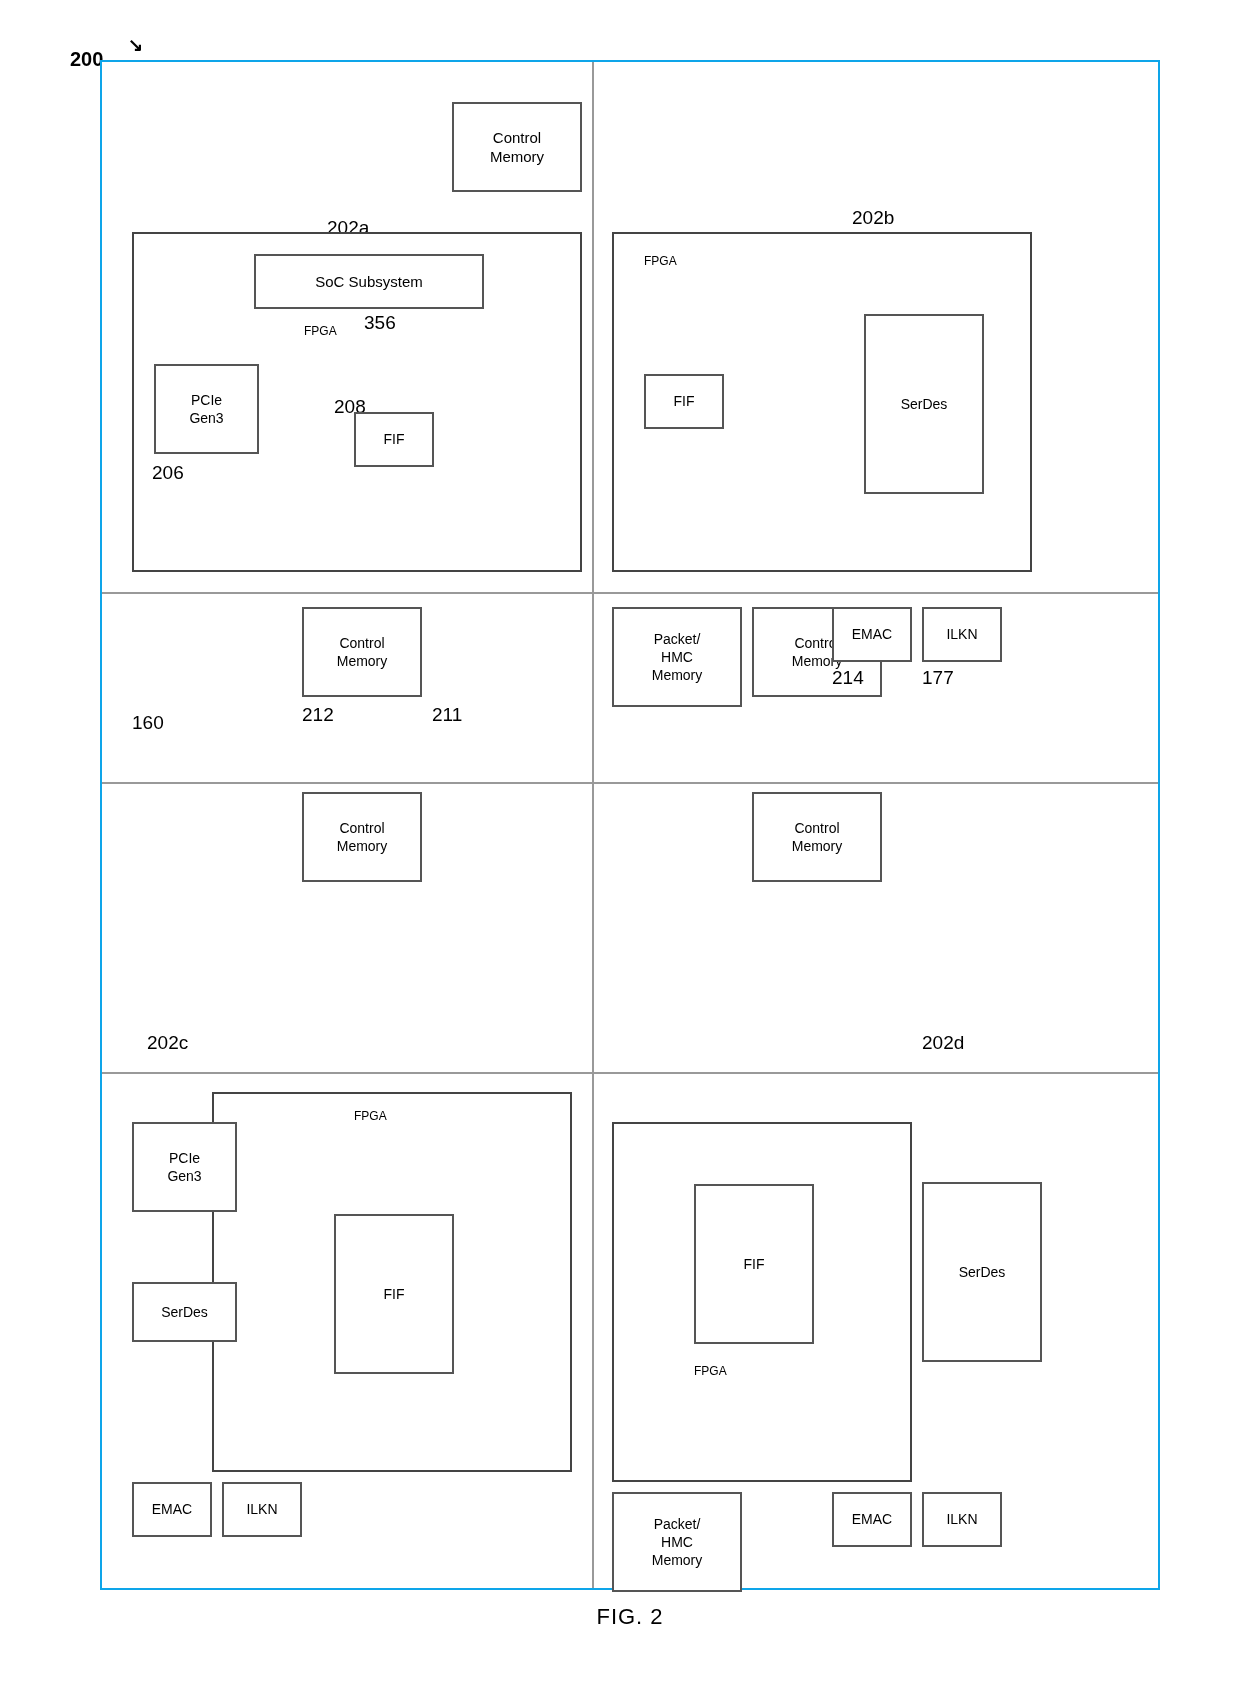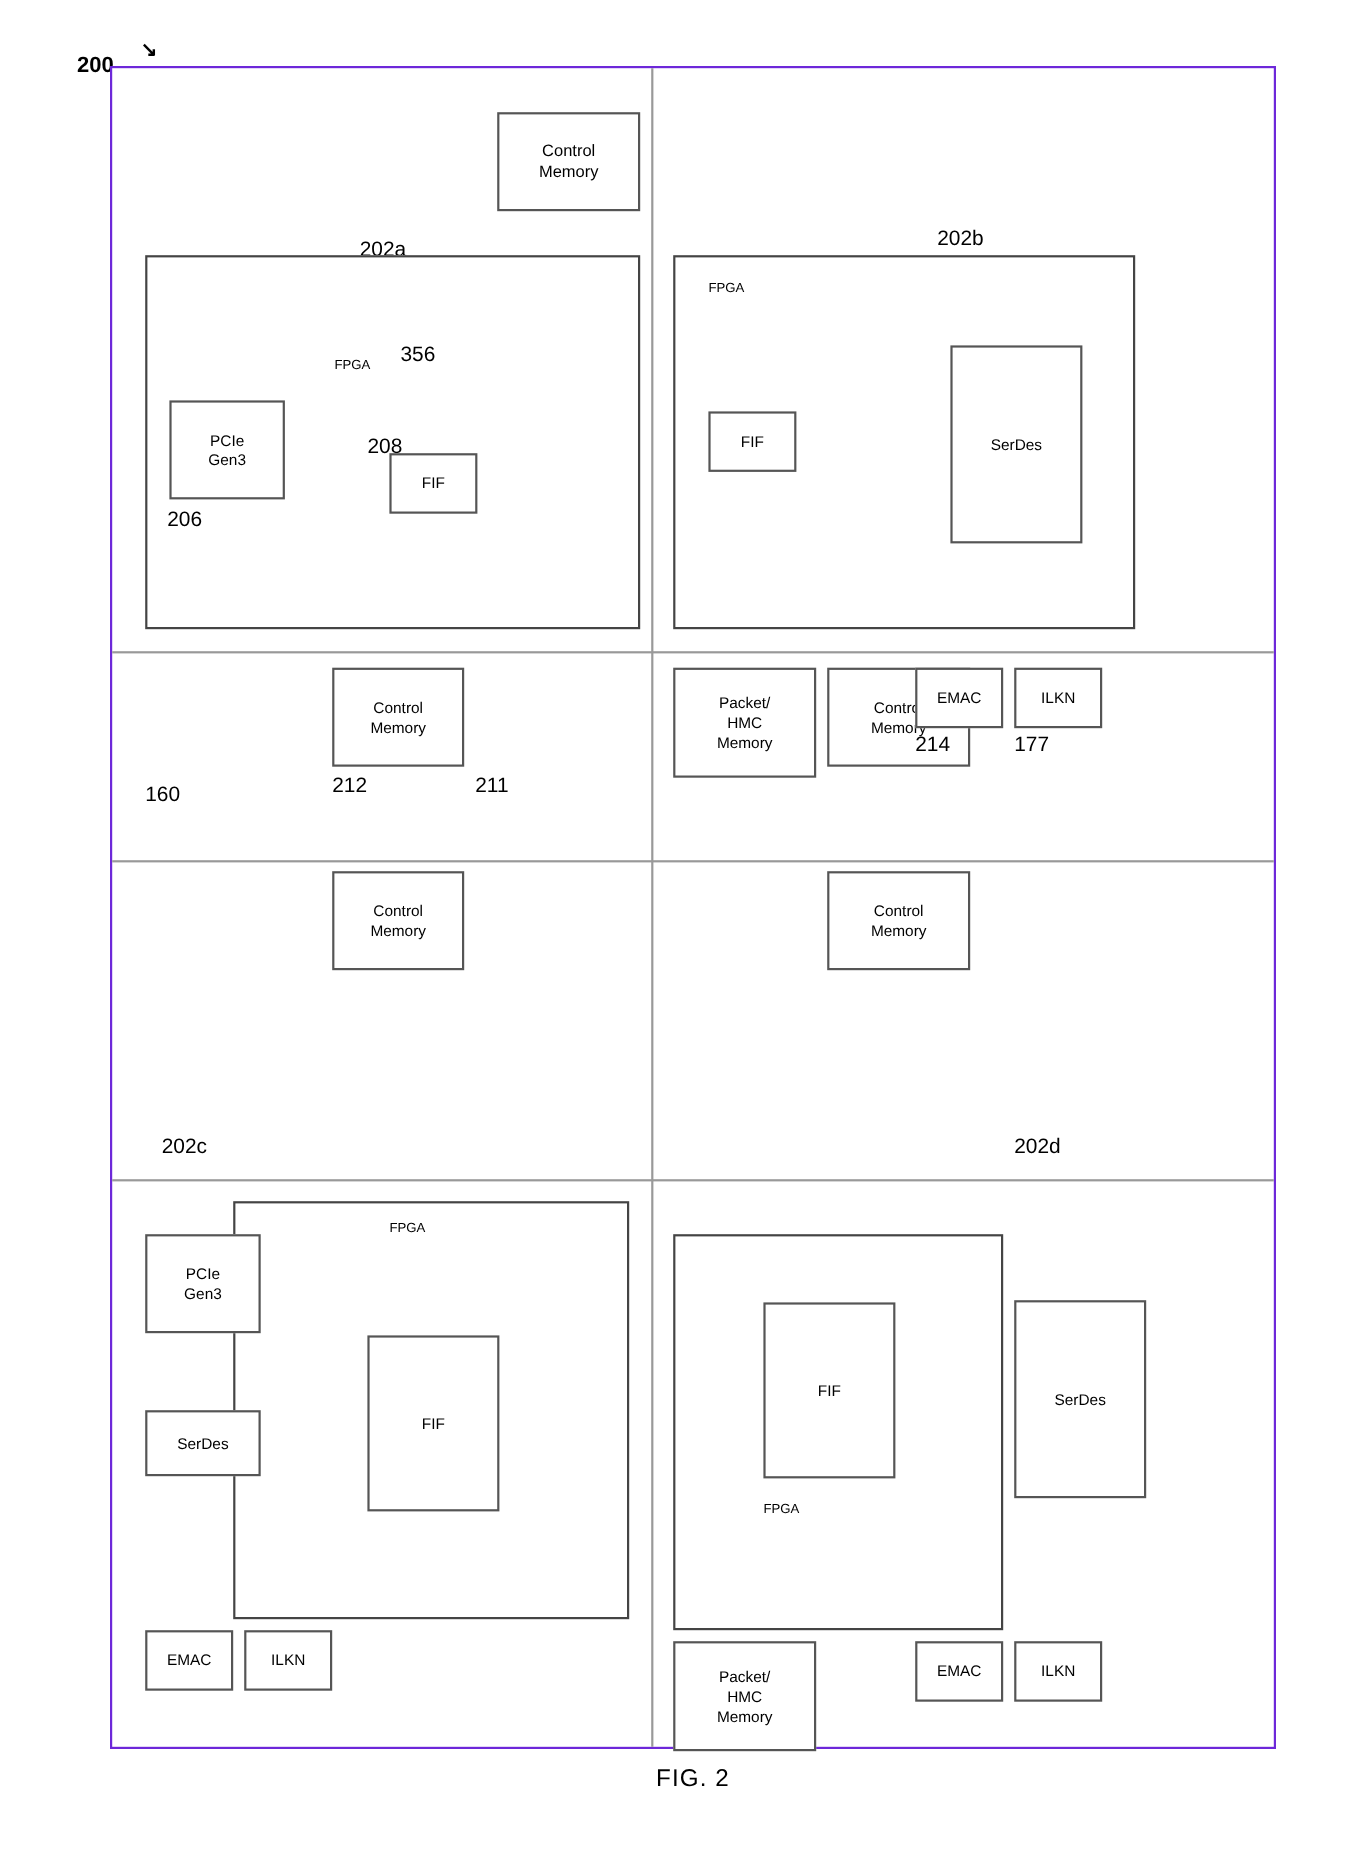--- a/index.html
+++ b/index.html
@@ -39,21 +39,21 @@
       margin-top: 18px;
     }
 
     
     .outer-border {
       position: absolute;
       top: 40px;
       left: 40px;
       width: 1060px;
       height: 1530px;
-      border: 2px solid #6d28d9;
+      border: 2px solid #0ea5e9;
       background: #fff;
     }
 
     
     .vline {
       position: absolute;
       top: 0;
       bottom: 0;
       width: 2px;
       background: #999;
@@ -113,20 +113,21 @@
     <div class="hline" style="top:530px;"></div>
     <div class="hline" style="top:720px;"></div>
     <div class="hline" style="top:1010px;"></div>
 
     <div class="box" style="left:350px;top:40px;width:130px;height:90px;font-size:15px;">Control<br>Memory</div>
 
     <div class="ref-label" style="left:225px;top:155px;">202a</div>
 
     <div class="fpga-box" style="left:30px;top:170px;width:450px;height:340px;">
 
+      <div class="box" style="position:absolute;left:120px;top:20px;width:230px;height:55px;font-size:15px;">SoC Subsystem</div>
 
       <div class="ref-label" style="position:absolute;left:230px;top:78px;">356</div>
 
       <div class="fpga-label" style="position:absolute;left:170px;top:90px;">FPGA</div>
 
       <div class="box" style="position:absolute;left:20px;top:130px;width:105px;height:90px;font-size:14px;">PCIe<br>Gen3</div>
 
       <div class="ref-label" style="position:absolute;left:18px;top:228px;">206</div>
 
       <div class="ref-label" style="position:absolute;left:200px;top:162px;">208</div>

